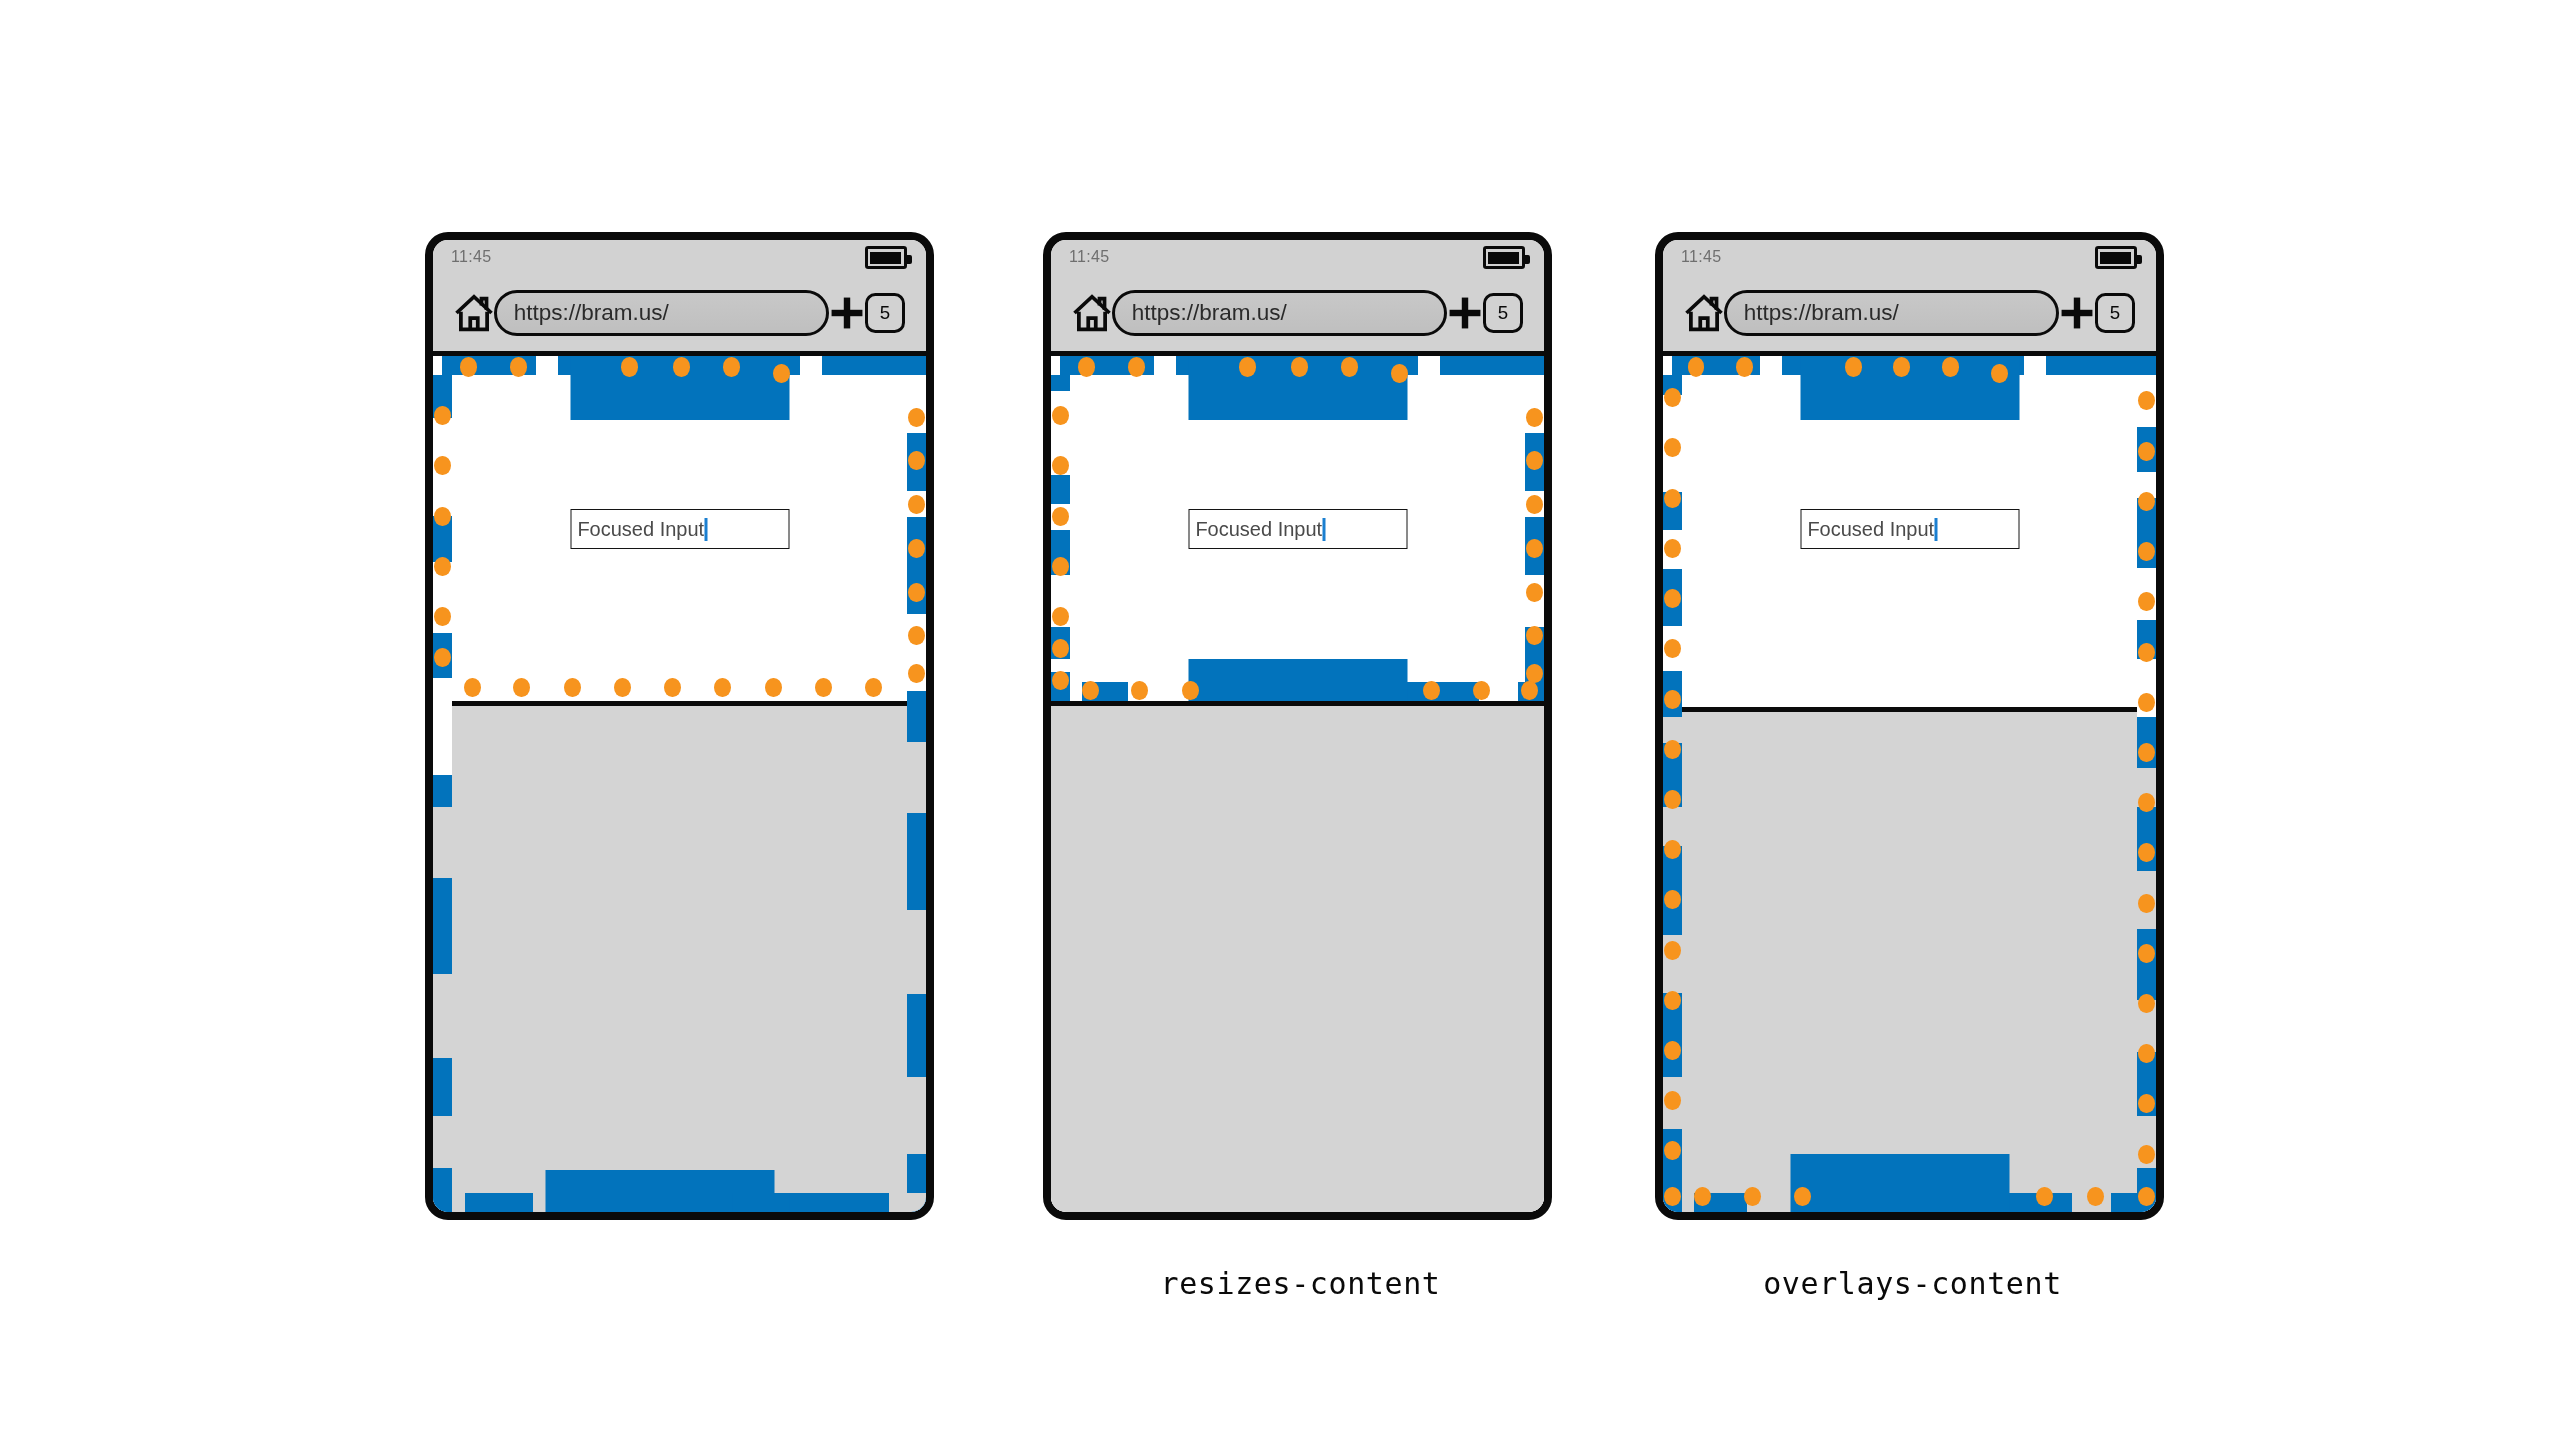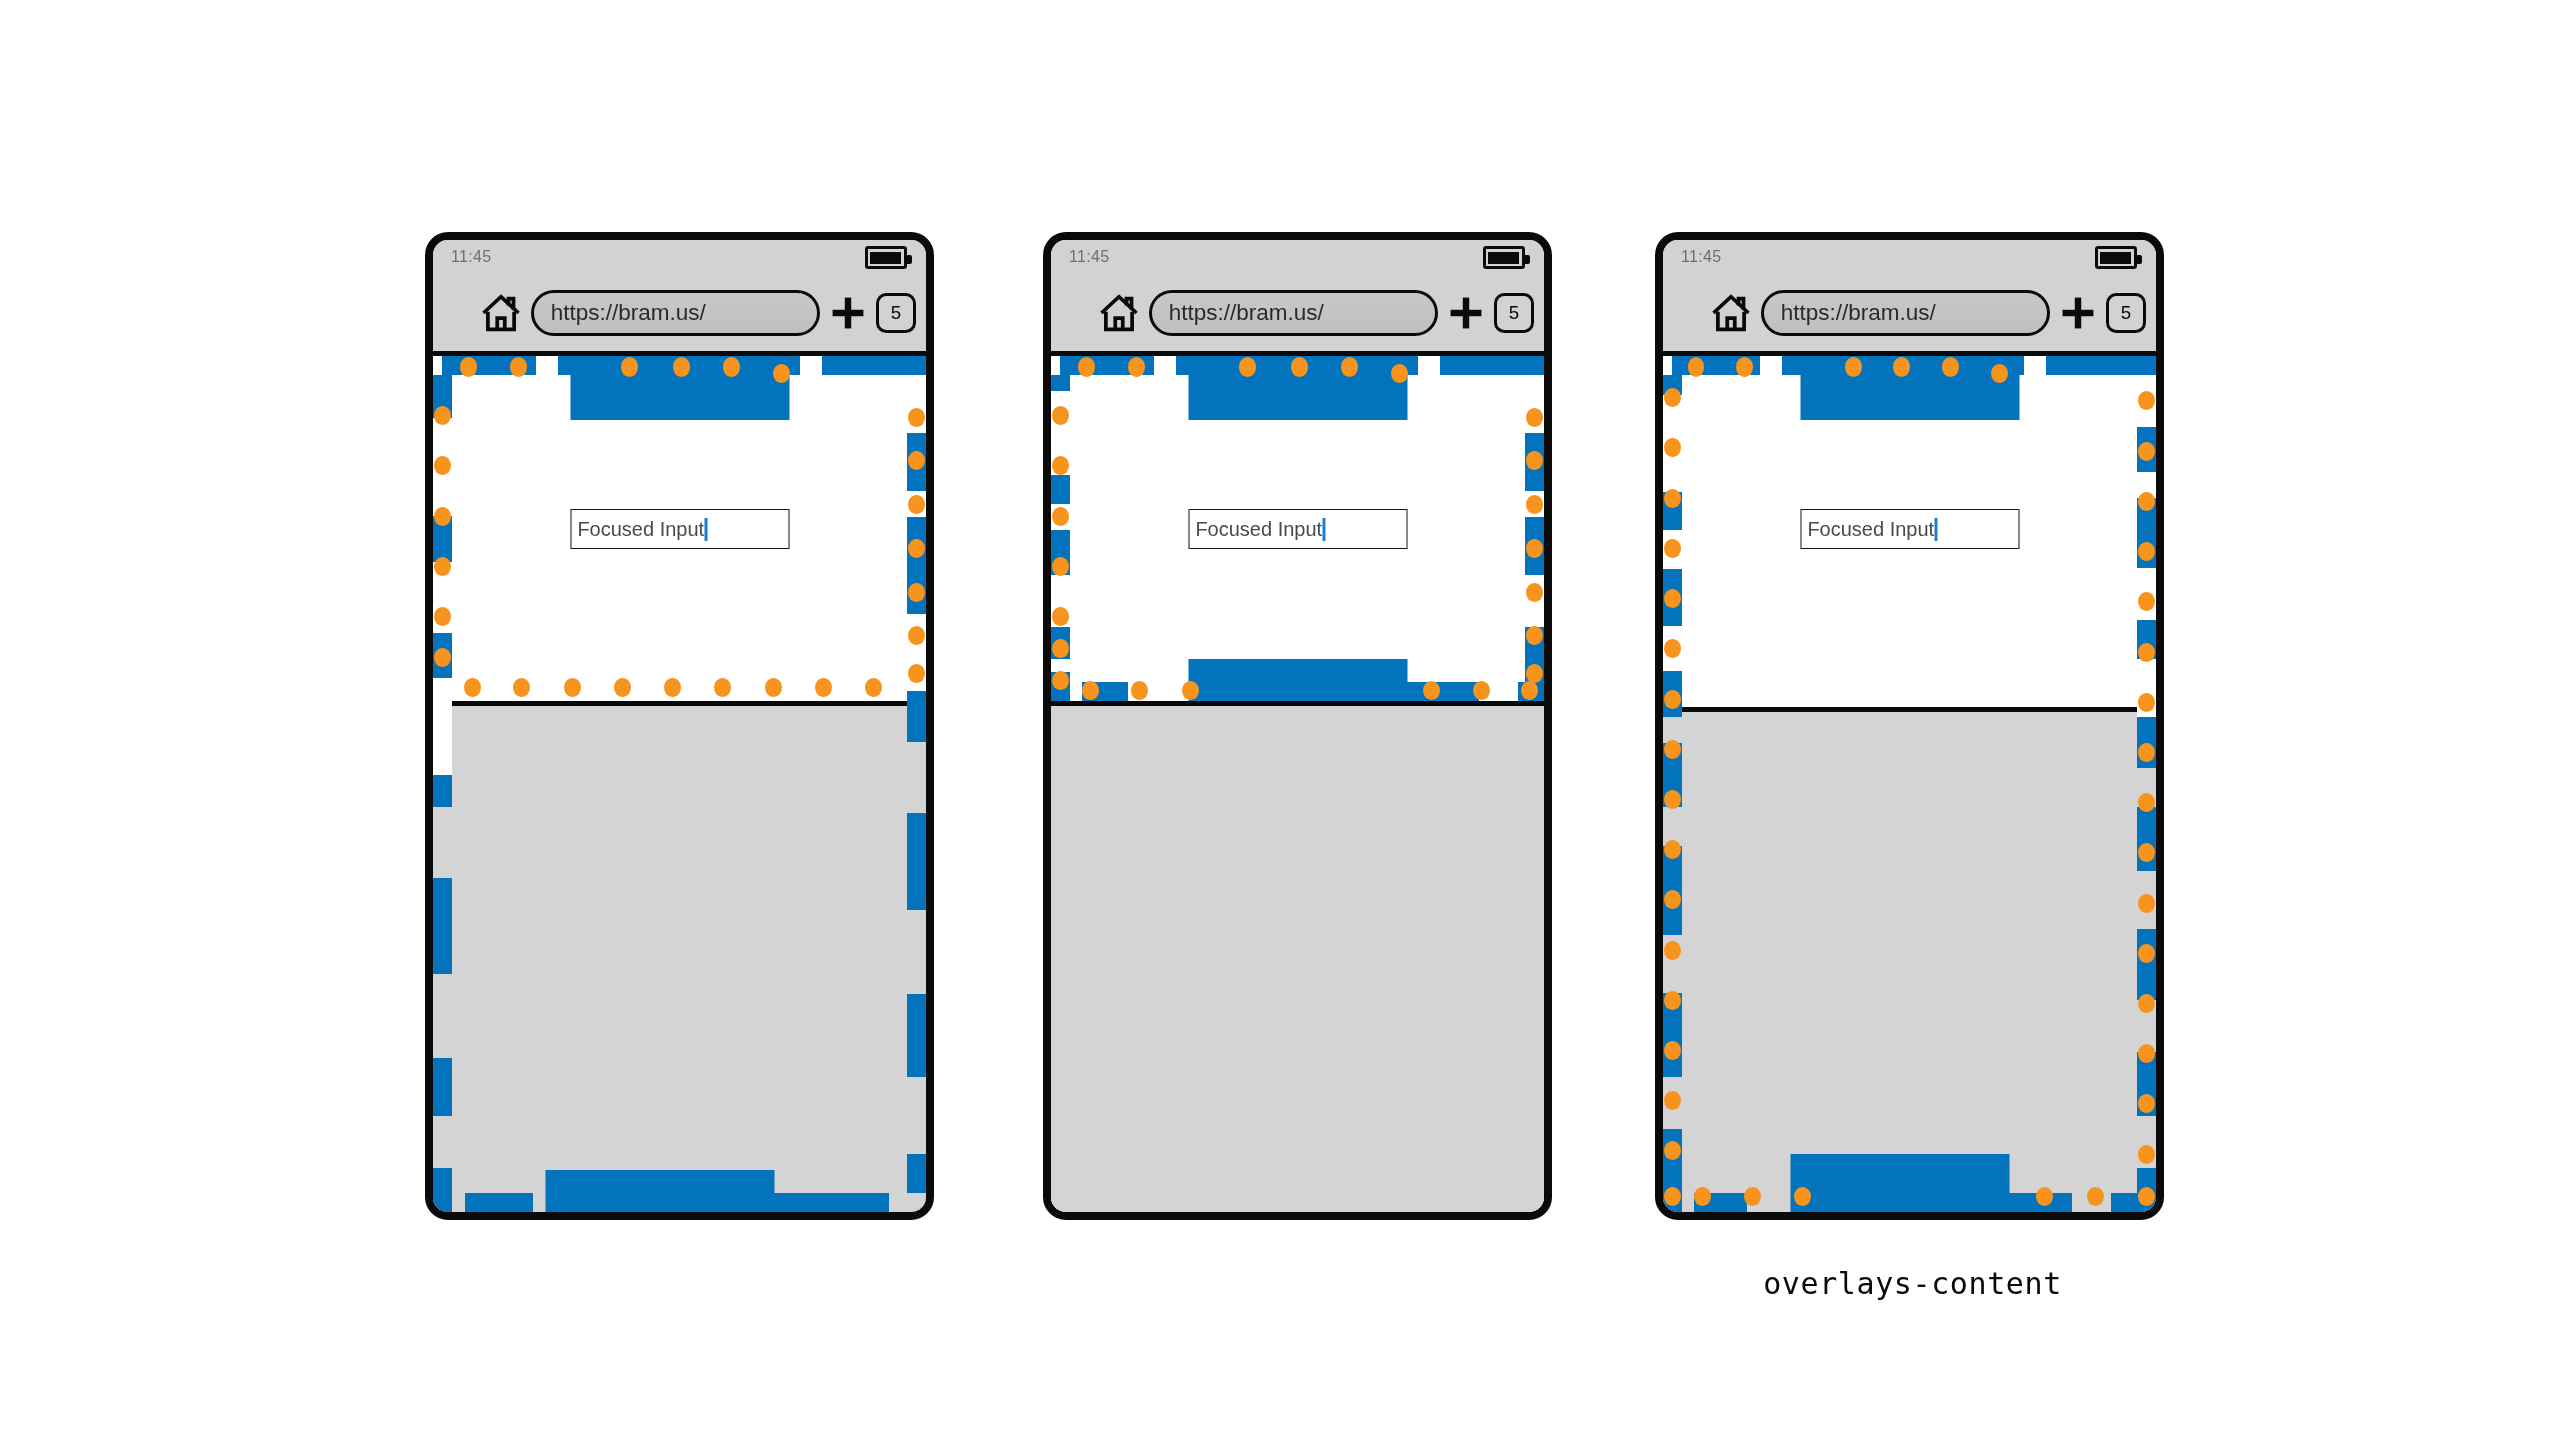--- a/index.html
+++ b/index.html
@@ -72,23 +72,22 @@
     display: block;
     width: 100%; height: 100%;
     background: #0a0a0a;
   }
   .toolbar {
     position: absolute;
     left: 0; right: 0; top: 37px;
     height: 71px;
     display: flex;
     align-items: center;
-    gap: 10px;
-    padding: 0 10px;
-    margin-left: 38px;
+    gap: 0;
+    padding: 0 21px;
   }
   .home-icon { width: 40px; height: 40px; flex: 0 0 auto; }
   .urlbar {
     flex: 1 1 auto;
     height: 46px;
     border: 3.9px solid #0a0a0a;
     border-radius: 26px;
     background: linear-gradient(180deg,#c8c8c8 0%, #bfbfbf 100%);
     display: flex;
     align-items: center;
@@ -420,20 +419,21 @@
 
           <div class="dot" style="left:31px;top:325px;"></div>
           <div class="dot" style="left:80px;top:325px;"></div>
           <div class="dot" style="left:131px;top:325px;"></div>
           <div class="dot" style="left:372px;top:325px;"></div>
           <div class="dot" style="left:422px;top:325px;"></div>
           <div class="dot" style="left:470px;top:325px;"></div>
         </div>
       </div>
     </div>
+    <div class="caption">resizes-content</div>
   </div>
 
   <div class="phone-col c3">
     <div class="phone">
 
       <div class="chrome">
         <div class="status-time">11:45</div>
         <div class="battery">
             <i></i>
           </div>

